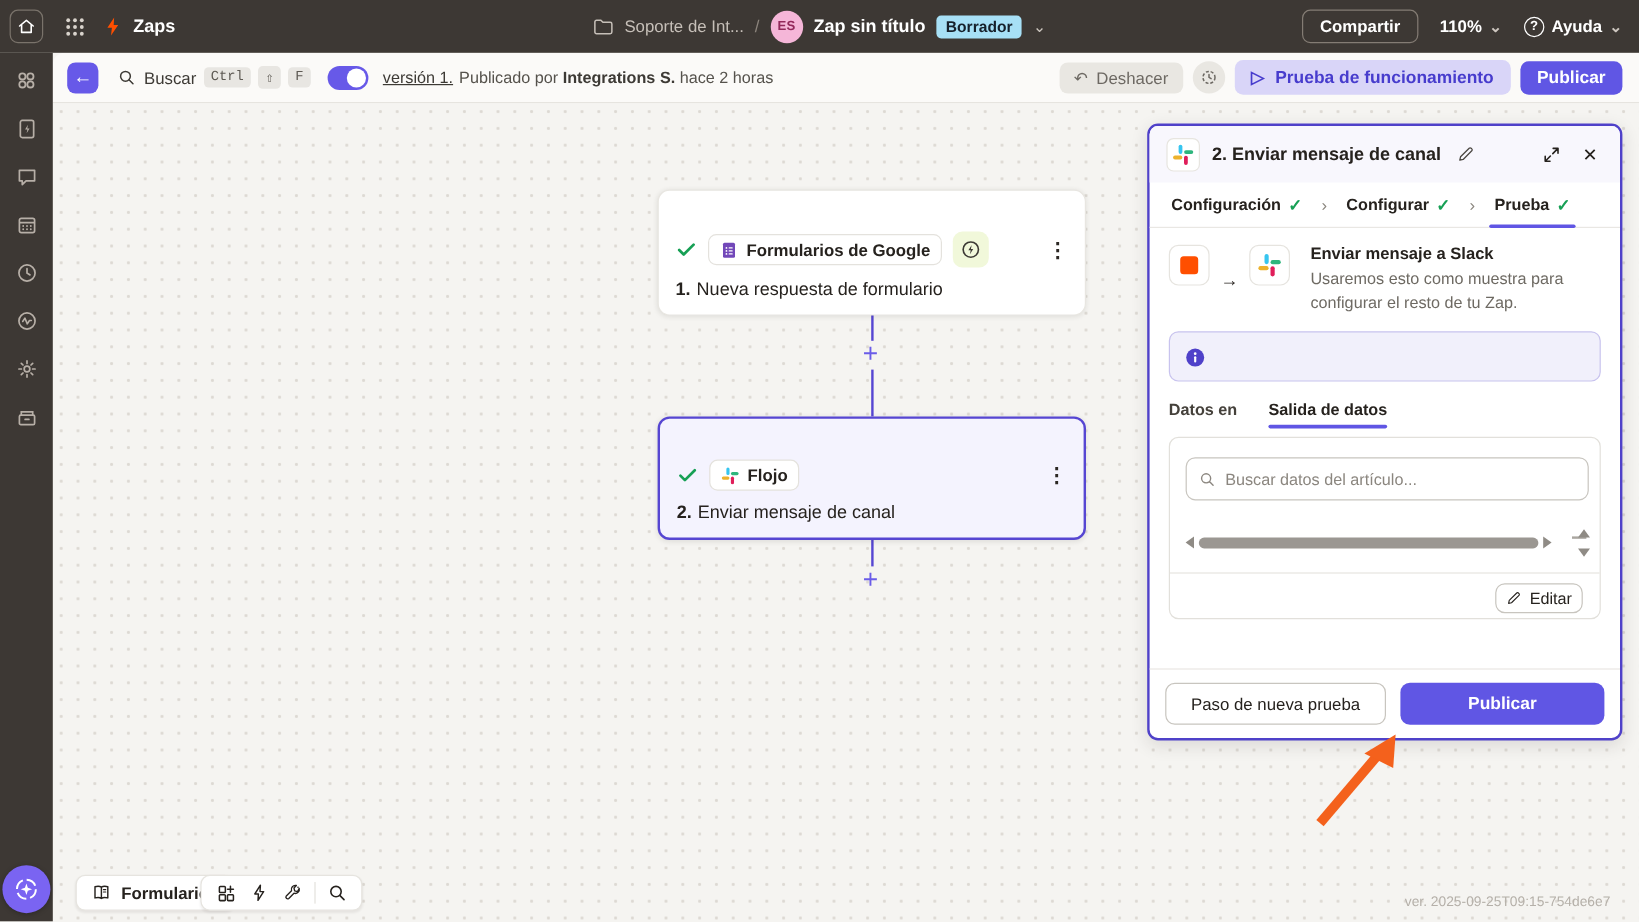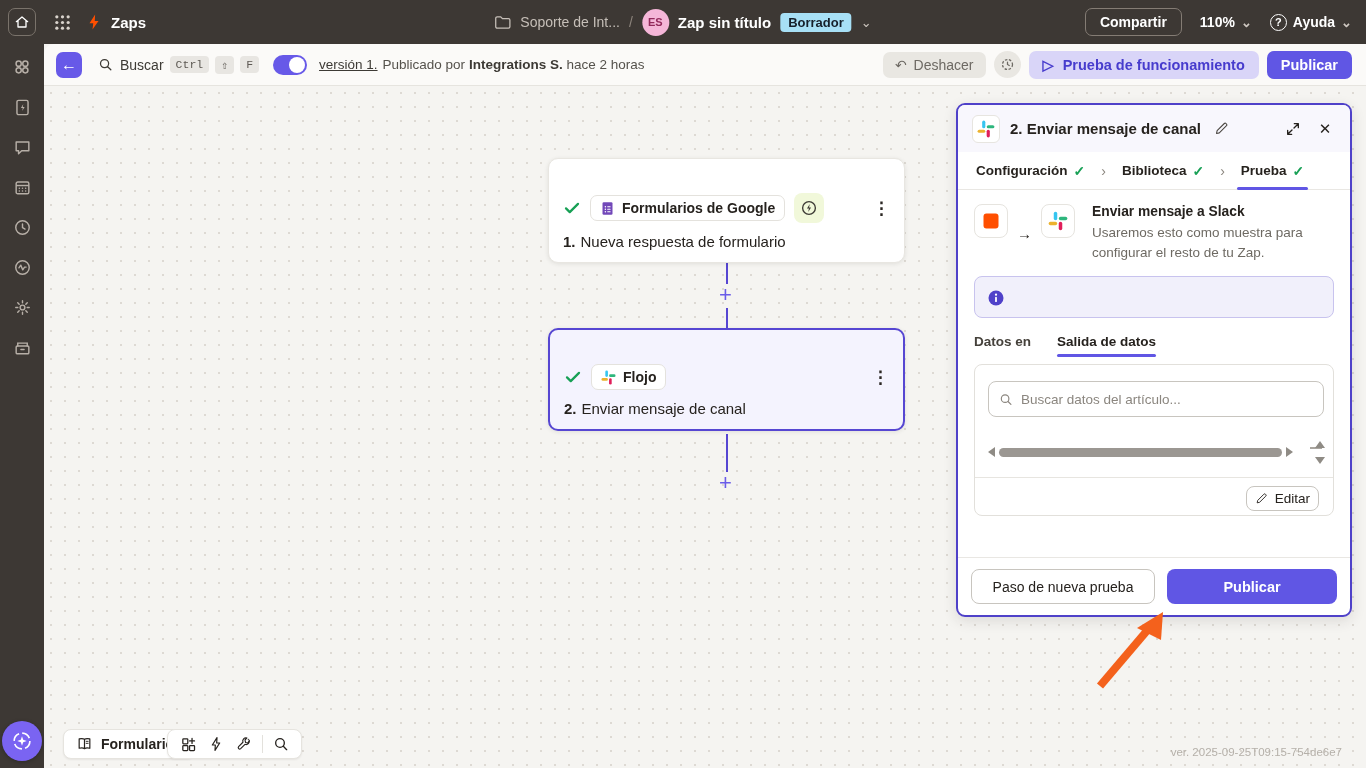--- a/index.html
+++ b/index.html
@@ -305,21 +305,21 @@
           <path d="M13 6.8 L9.3 12.8 h2.6 L11 17.2 L14.7 11.2 h-2.6 z" fill="#3d3a35"></path>
         </svg>
     </div>
     <span class="kebab">⋮</span>
   </div>
   <div class="steptitle">
     <b>1.</b><span>Nueva respuesta de formulario</span>
   </div>
 </div>
 
-<div class="abs stepcard sel" style="left:548px; top:328px;">
+<div class="abs stepcard sel" style="left:548px; top:347px;">
   <div class="steptop">
     <svg width="18" height="18" viewBox="0 0 24 24">
         <path d="M4 12.5 l5 5 L20 6.5" fill="none" stroke="#17a055" stroke-width="3" stroke-linecap="round" stroke-linejoin="round"></path>
       </svg>
     <div class="apppill">
       <svg width="15" height="15" viewBox="0 0 24 24">
           <rect x="6.9" y="0.8" width="4.2" height="10.2" rx="2.1" fill="#36C5F0"></rect>
           <rect x="13" y="6.9" width="10.2" height="4.2" rx="2.1" fill="#2EB67D"></rect>
           <rect x="12.9" y="13" width="4.2" height="10.2" rx="2.1" fill="#E01E5A"></rect>
           <rect x="0.8" y="12.9" width="10.2" height="4.2" rx="2.1" fill="#ECB22E"></rect>
@@ -359,21 +359,21 @@
     </span>
   </div>
 
   <div class="ptabs">
     <div class="ptab">
       <span>Configuración</span>
       <span class="grncheck">✓</span>
     </div>
     <span class="ptabsep">›</span>
     <div class="ptab">
-      <span>Biblioteca</span>
+      <span>Configurar</span>
       <span class="grncheck">✓</span>
     </div>
     <span class="ptabsep">›</span>
     <div class="ptab active">
       <span>Prueba</span>
       <span class="grncheck">✓</span>
     </div>
   </div>
 
   <div class="pbody">

